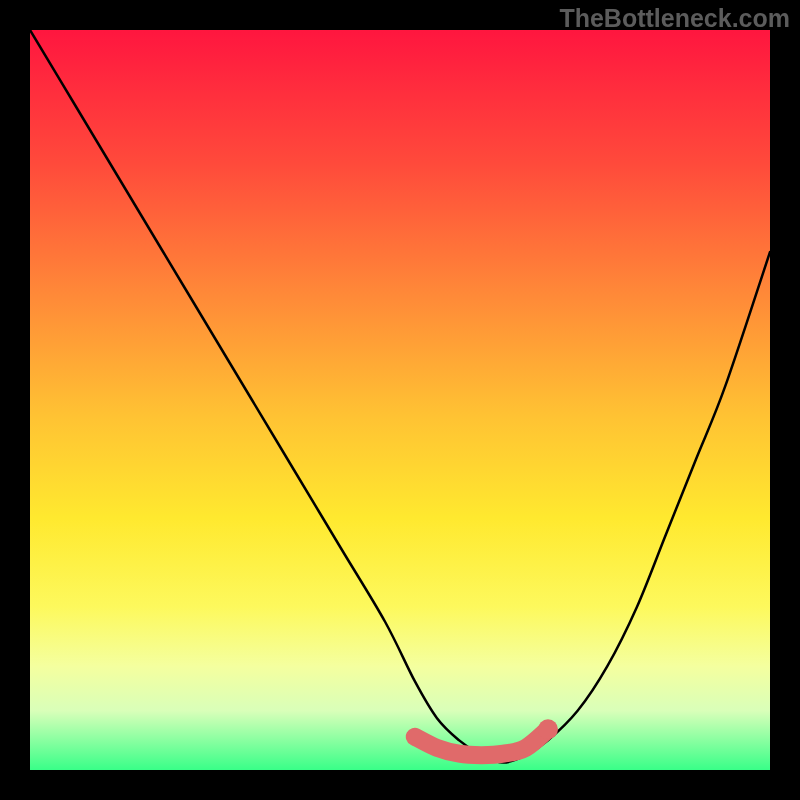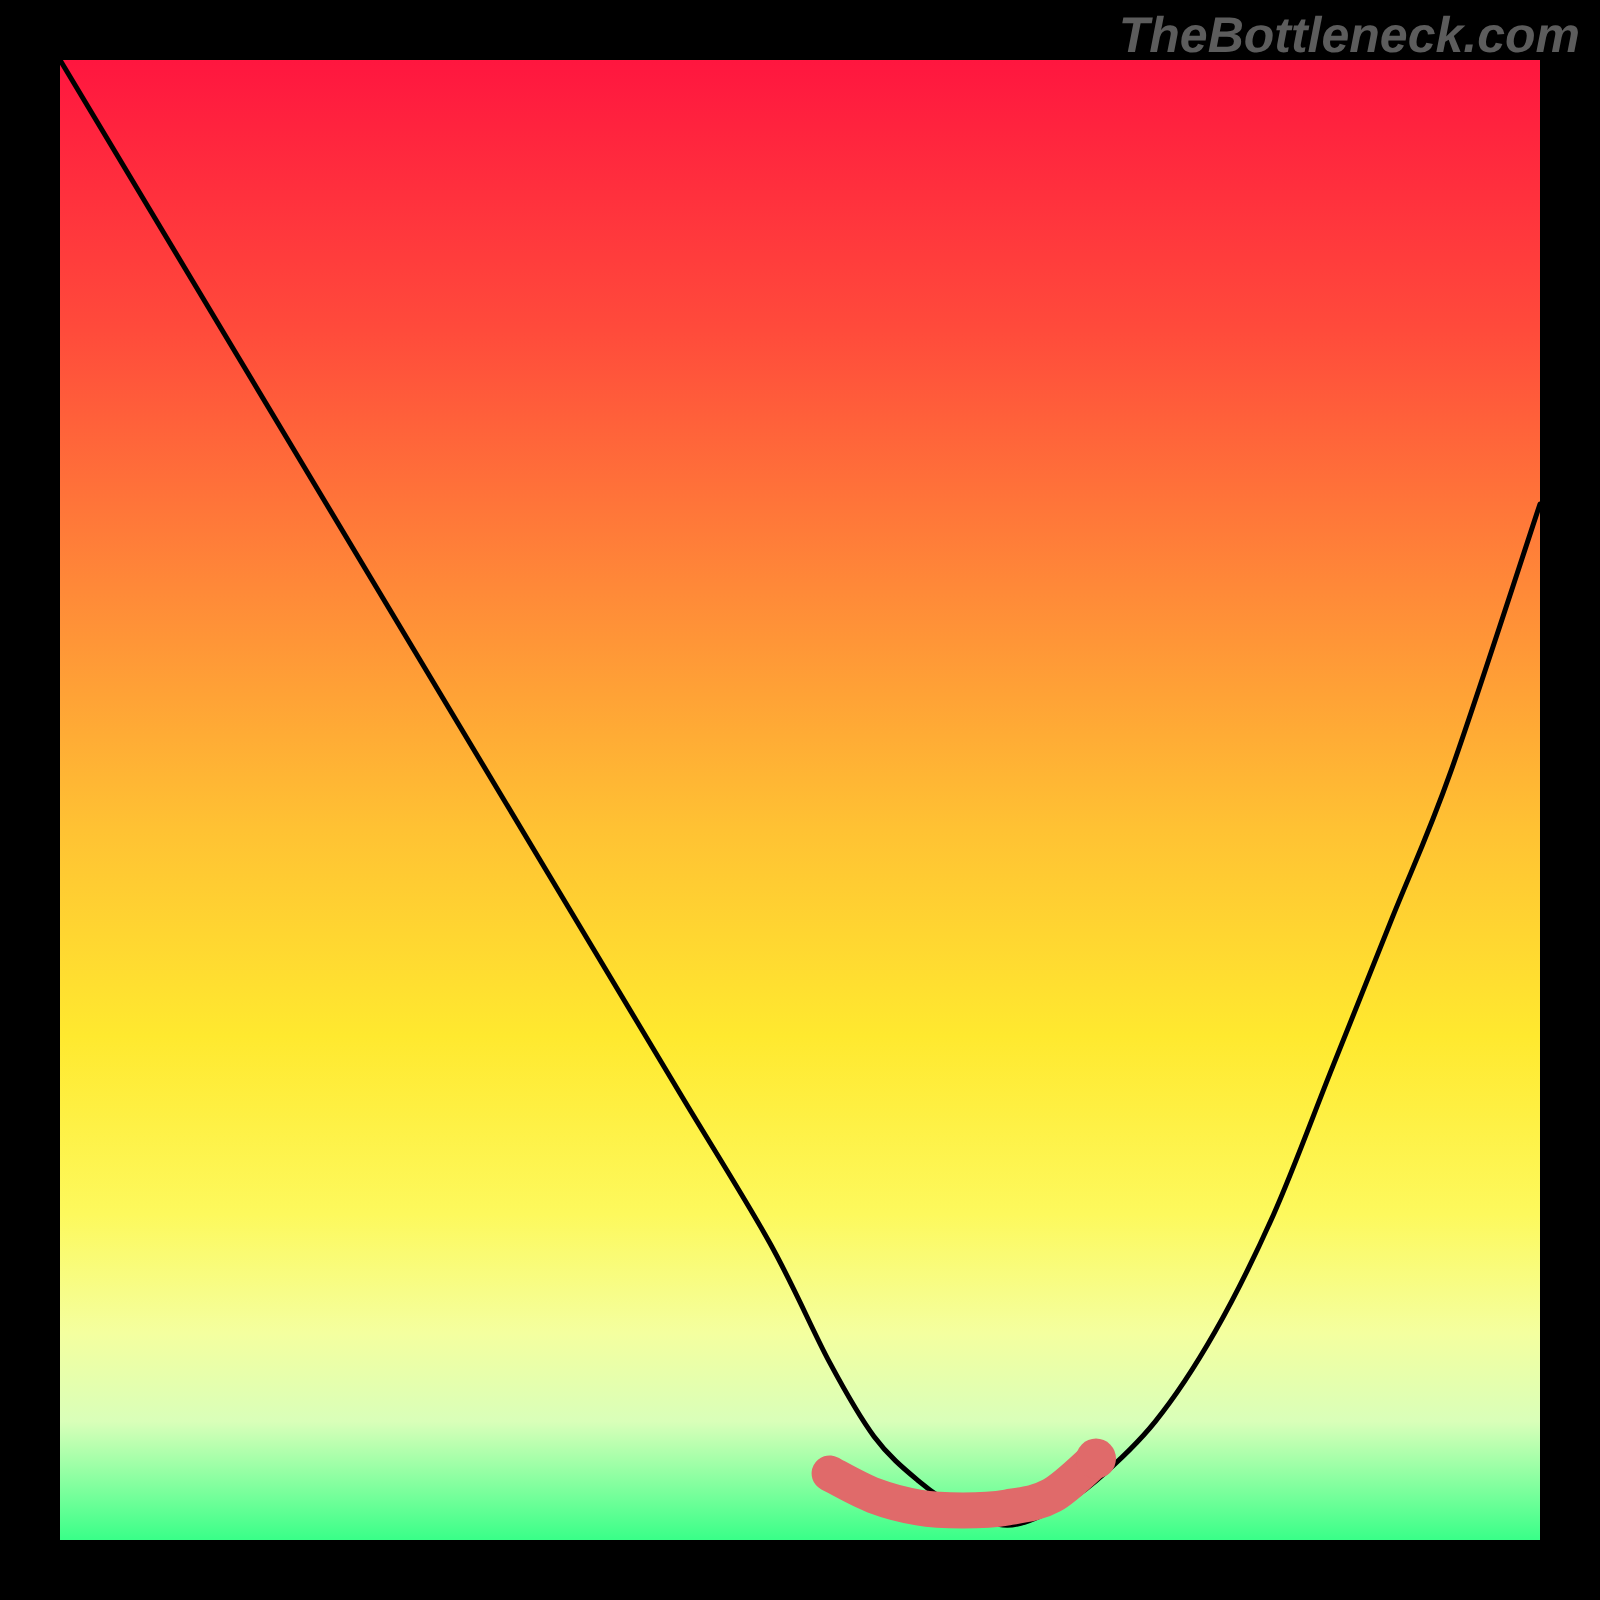--- a/index.html
+++ b/index.html
@@ -38,21 +38,20 @@
   }
   .watermark {
     position: absolute;
     top: 4px;
     right: 10px;
     color: #5c5c5c;
     font-size: 25px;
     font-weight: 600;
     letter-spacing: 0px;
     user-select: none;
-    font-style: italic;
   }
   svg.curve {
     position: absolute;
     left: 0;
     top: 0;
     width: 740px;
     height: 740px;
   }
 </style>
 </head>

